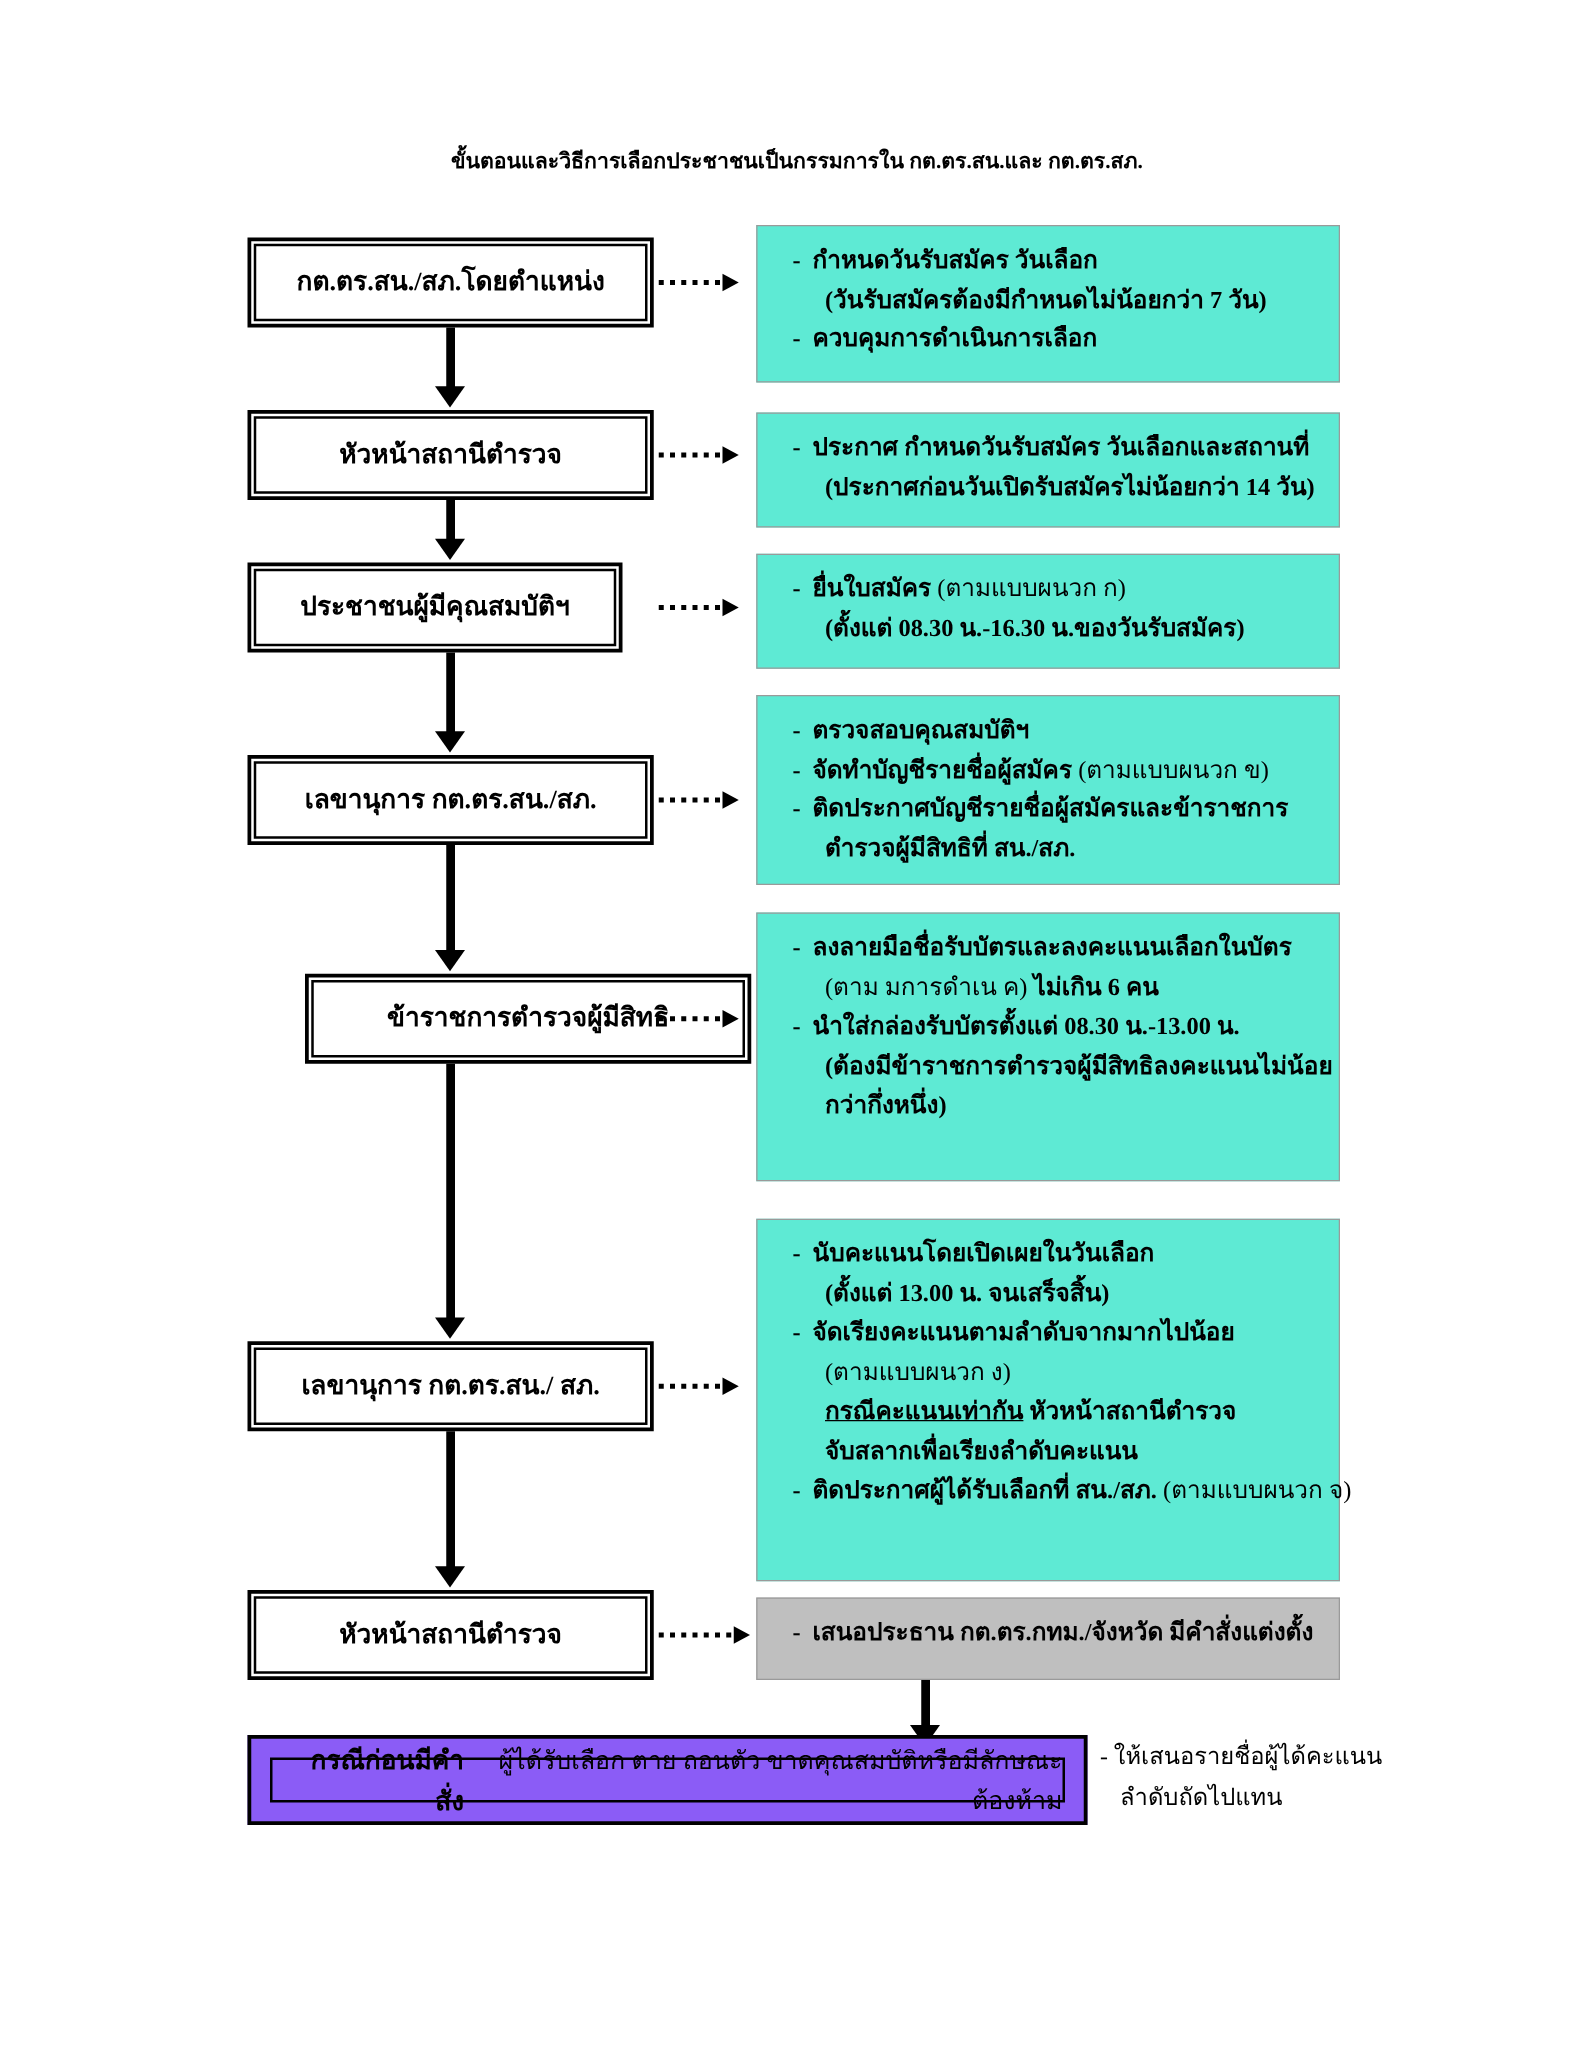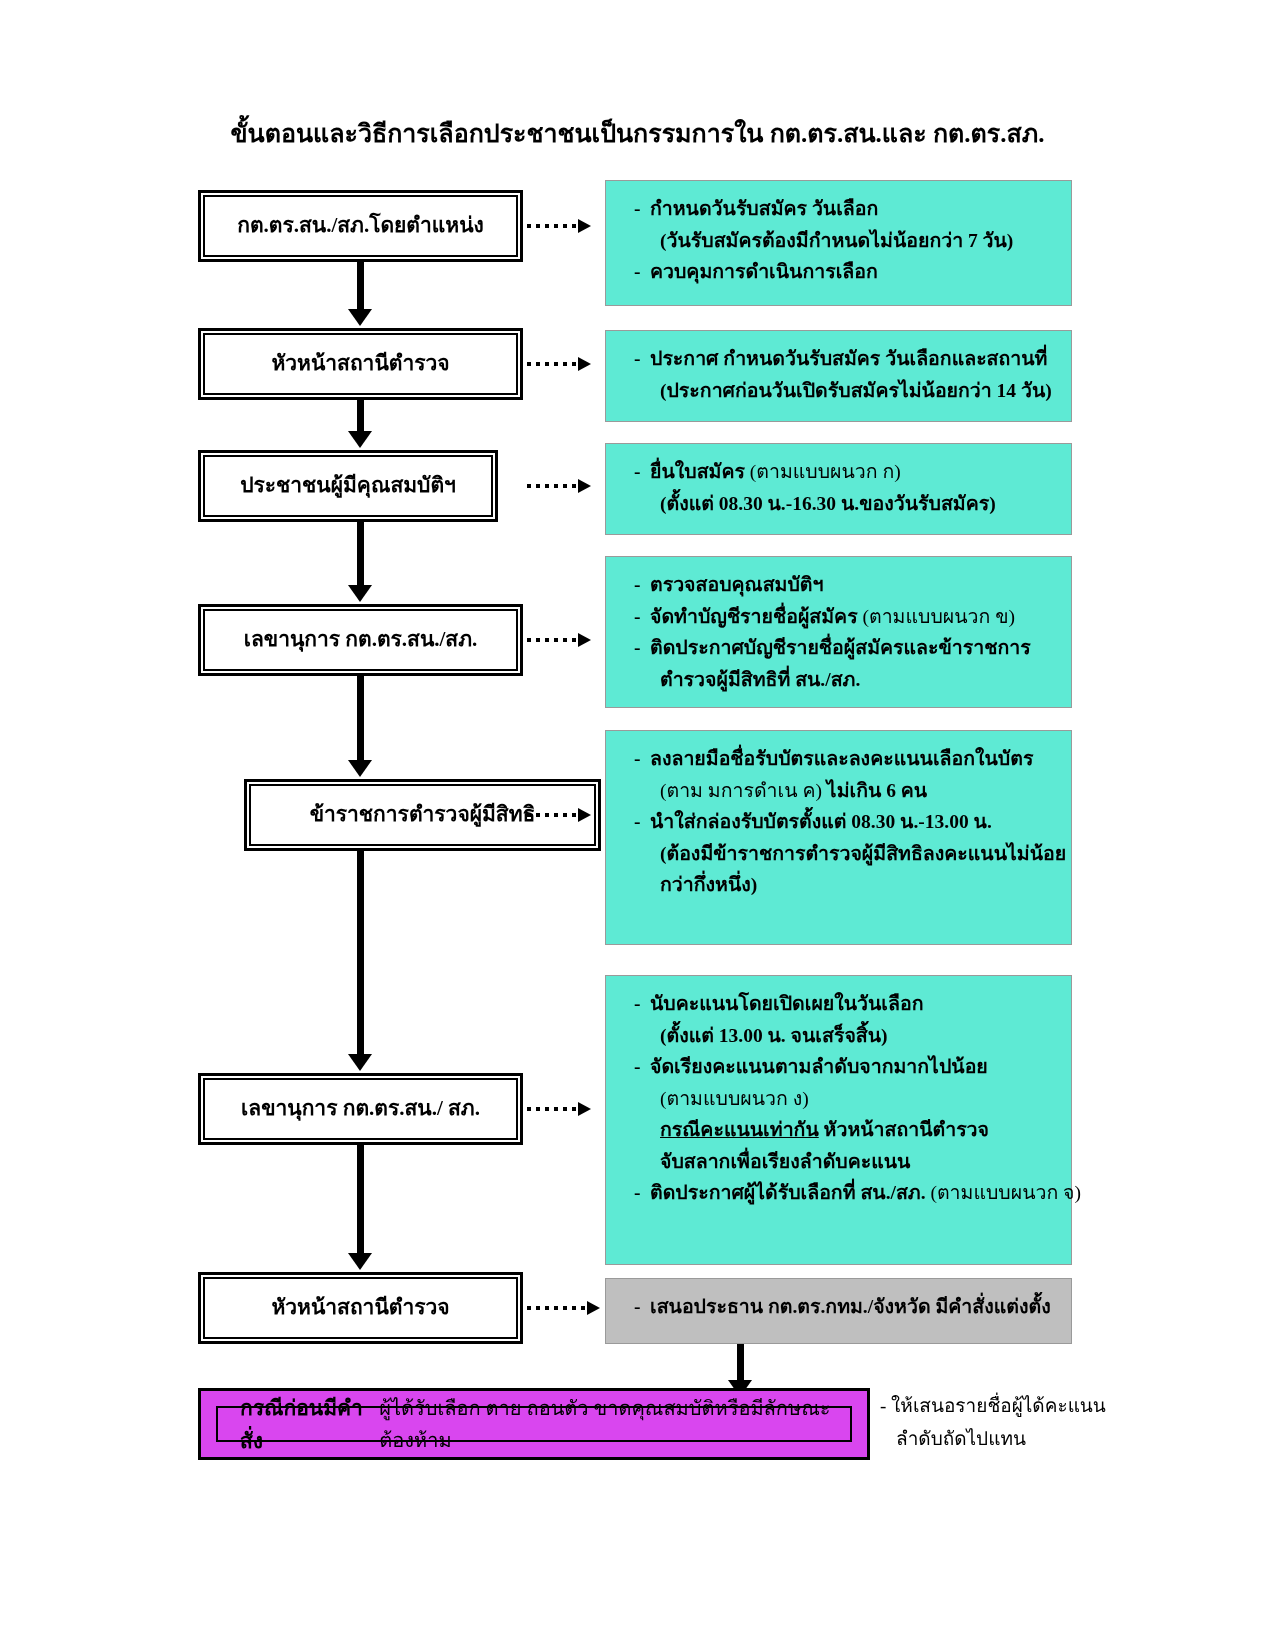--- a/index.html
+++ b/index.html
@@ -20,21 +20,21 @@
     background: #ffffff;
   }
 
   
   .title {
     position: absolute;
     left: 0;
     top: 118px;
     width: 1275px;
     text-align: center;
-    font-size: 25px;
+    font-size: 17px;
     font-weight: bold;
     letter-spacing: 0px;
     line-height: 1.25;
   }
 
   
   .proc {
     position: absolute;
     box-sizing: border-box;
     border: 3px solid #000;
@@ -130,22 +130,23 @@
     border-bottom: 7px solid transparent;
     border-left: 13px solid #000;
     margin-left: 2px;
   }
 
   
   .bottombox {
     position: absolute;
     box-sizing: border-box;
     border: 3px solid #000;
-    background: #d946ef;
+    background: #8b5cf6;
     padding: 15px;
+    text-align: right;
   }
   .bottombox > .inner {
     box-sizing: border-box;
     width: 100%;
     height: 100%;
     border: 2px solid #000;
     display: flex;
     align-items: center;
     padding-left: 22px;
   }

